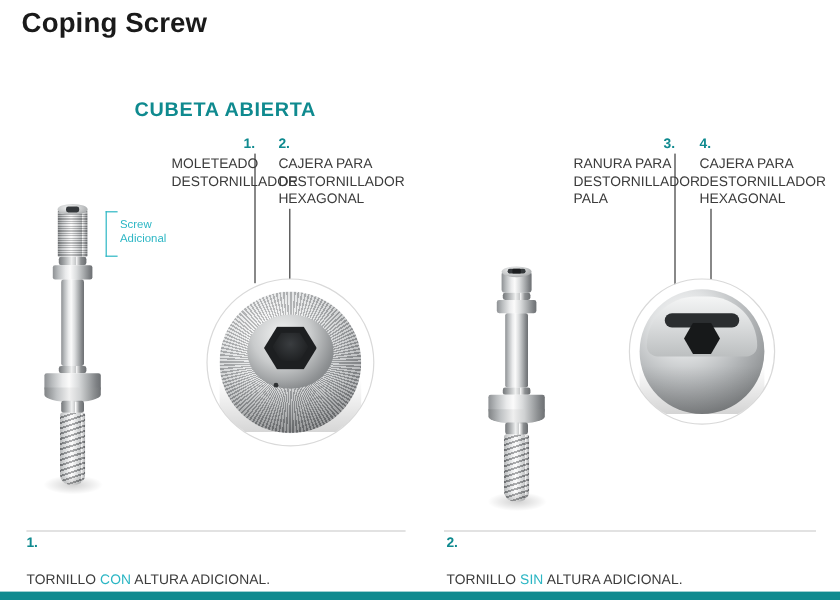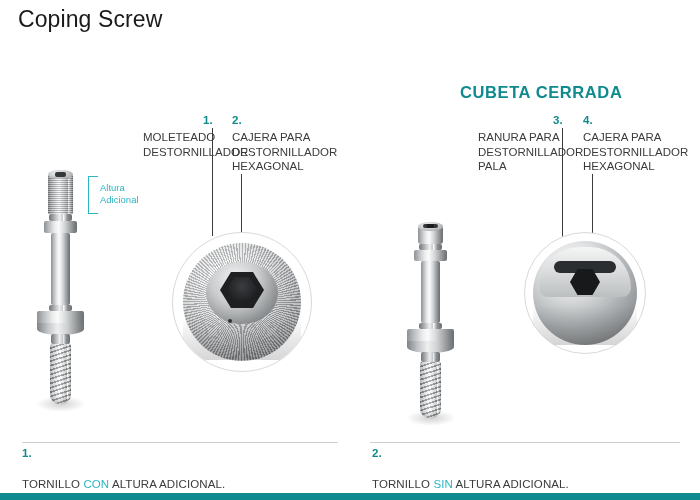--- a/index.html
+++ b/index.html
@@ -17,21 +17,21 @@
   .page {
     position: relative;
     width: 700px;
     height: 500px;
   }
   .title {
     position: absolute;
     left: 18px;
     top: 6px;
     font-size: 23px;
-    font-weight: normal;
+    font-weight: bold;
     color: #1a1a1a;
     letter-spacing: 0.1px;
   }
   .section-heading {
     position: absolute;
     font-size: 16.5px;
     font-weight: bold;
     color: #0f8a8f;
     letter-spacing: 0.6px;
     white-space: nowrap;
@@ -142,20 +142,21 @@
     background: radial-gradient(ellipse at center, rgba(0,0,0,0.18) 0%, rgba(0,0,0,0) 70%);
   }
 </style>
 </head>
 <body>
 
 <div class="page">
 
   <div class="title">Coping Screw</div>
 
+  <div class="section-heading" id="heading-open">CUBETA ABIERTA</div>
 
   <div class="callout-num" style="left:203px; top:114px;">1.</div>
   <div class="callout-text" style="left:143px; top:130px; width:78px;">MOLETEADO
 DESTORNILLADOR</div>
   <div class="leader" style="left:212px; top:128px; height:108px;"></div>
 
   <div class="callout-num" style="left:232px; top:114px;">2.</div>
   <div class="callout-text" style="left:232px; top:130px; width:118px;">CAJERA PARA
 DESTORNILLADOR
 HEXAGONAL</div>
@@ -173,21 +174,21 @@
          clip-path: polygon(25% 0%, 75% 0%, 100% 50%, 75% 100%, 25% 100%, 0% 50%);"></div>
     <div style="position:absolute; left:50%; top:50%; width:30px; height:24px; margin:-25px 0 0 -15px;
          background: radial-gradient(ellipse at 50% 40%, #3a3d40 0%, #202224 70%, #141516 100%);
          clip-path: polygon(25% 0%, 75% 0%, 100% 50%, 75% 100%, 25% 100%, 0% 50%);"></div>
     <div style="position:absolute; left:50%; top:50%; width:118px; height:44px; margin:14px 0 0 -59px;
          background: linear-gradient(to bottom, rgba(0,0,0,0) 0%, rgba(0,0,0,.16) 100%);"></div>
     <div style="position:absolute; left:55px; top:86px; width:4px; height:4px; border-radius:50%; background:#2f3234;"></div>
   </div>
 
   <div class="altura-bracket" style="left:88px; top:176px; width:9px; height:36px;"></div>
-  <div class="altura-label" style="left:100px; top:182px; width:48px;">Altura
+  <div class="altura-label" style="left:100px; top:182px; width:48px;">Screw
 Adicional</div>
 
   <div class="screw" id="screw-open" style="left:30px; top:168px; width:70px; height:250px;">
 
     <div class="part knurl" style="left:18px; top:6px; width:25px; height:40px; border-radius:3px 3px 1px 1px;"></div>
 
     <div class="part" style="left:18px; top:2px; width:25px; height:9px; border-radius:50%;
          background: radial-gradient(ellipse at 40% 35%, #f6f7f7 0%, #c5c7c8 50%, #8b8e90 100%);"></div>
 
     <div class="part" style="left:25px; top:4px; width:11px; height:5px; border-radius:2px;
@@ -204,21 +205,20 @@
     <div class="part metal-v" style="left:7px; top:143px; width:47px; height:18px; border-radius:2px 2px 6px 6px;"></div>
     <div class="part" style="left:7px; top:155px; width:47px; height:12px; border-radius:0 0 50% 50%;
          background: linear-gradient(to right, #808385 0%, #c0c3c5 22%, #efefef 44%, #cfd1d2 64%, #8b8e90 88%, #6e7174 100%);"></div>
 
     <div class="part metal-v-dark" style="left:21px; top:166px; width:19px; height:10px;"></div>
 
     <div class="part thread" style="left:20px; top:176px; width:21px; height:60px; border-radius:2px 2px 9px 9px;"></div>
     <div class="shadow-soft" style="left:6px; top:228px; width:50px; height:16px;"></div>
   </div>
 
-  <div class="section-heading" id="heading-closed">CUBETA CERRADA</div>
 
   <div class="callout-num" style="left:553px; top:114px;">3.</div>
   <div class="callout-text" style="left:478px; top:130px; width:100px;">RANURA PARA
 DESTORNILLADOR PALA</div>
   <div class="leader" style="left:562px; top:128px; height:122px;"></div>
 
   <div class="callout-num" style="left:583px; top:114px;">4.</div>
   <div class="callout-text" style="left:583px; top:130px; width:115px;">CAJERA PARA
 DESTORNILLADOR
 HEXAGONAL</div>

